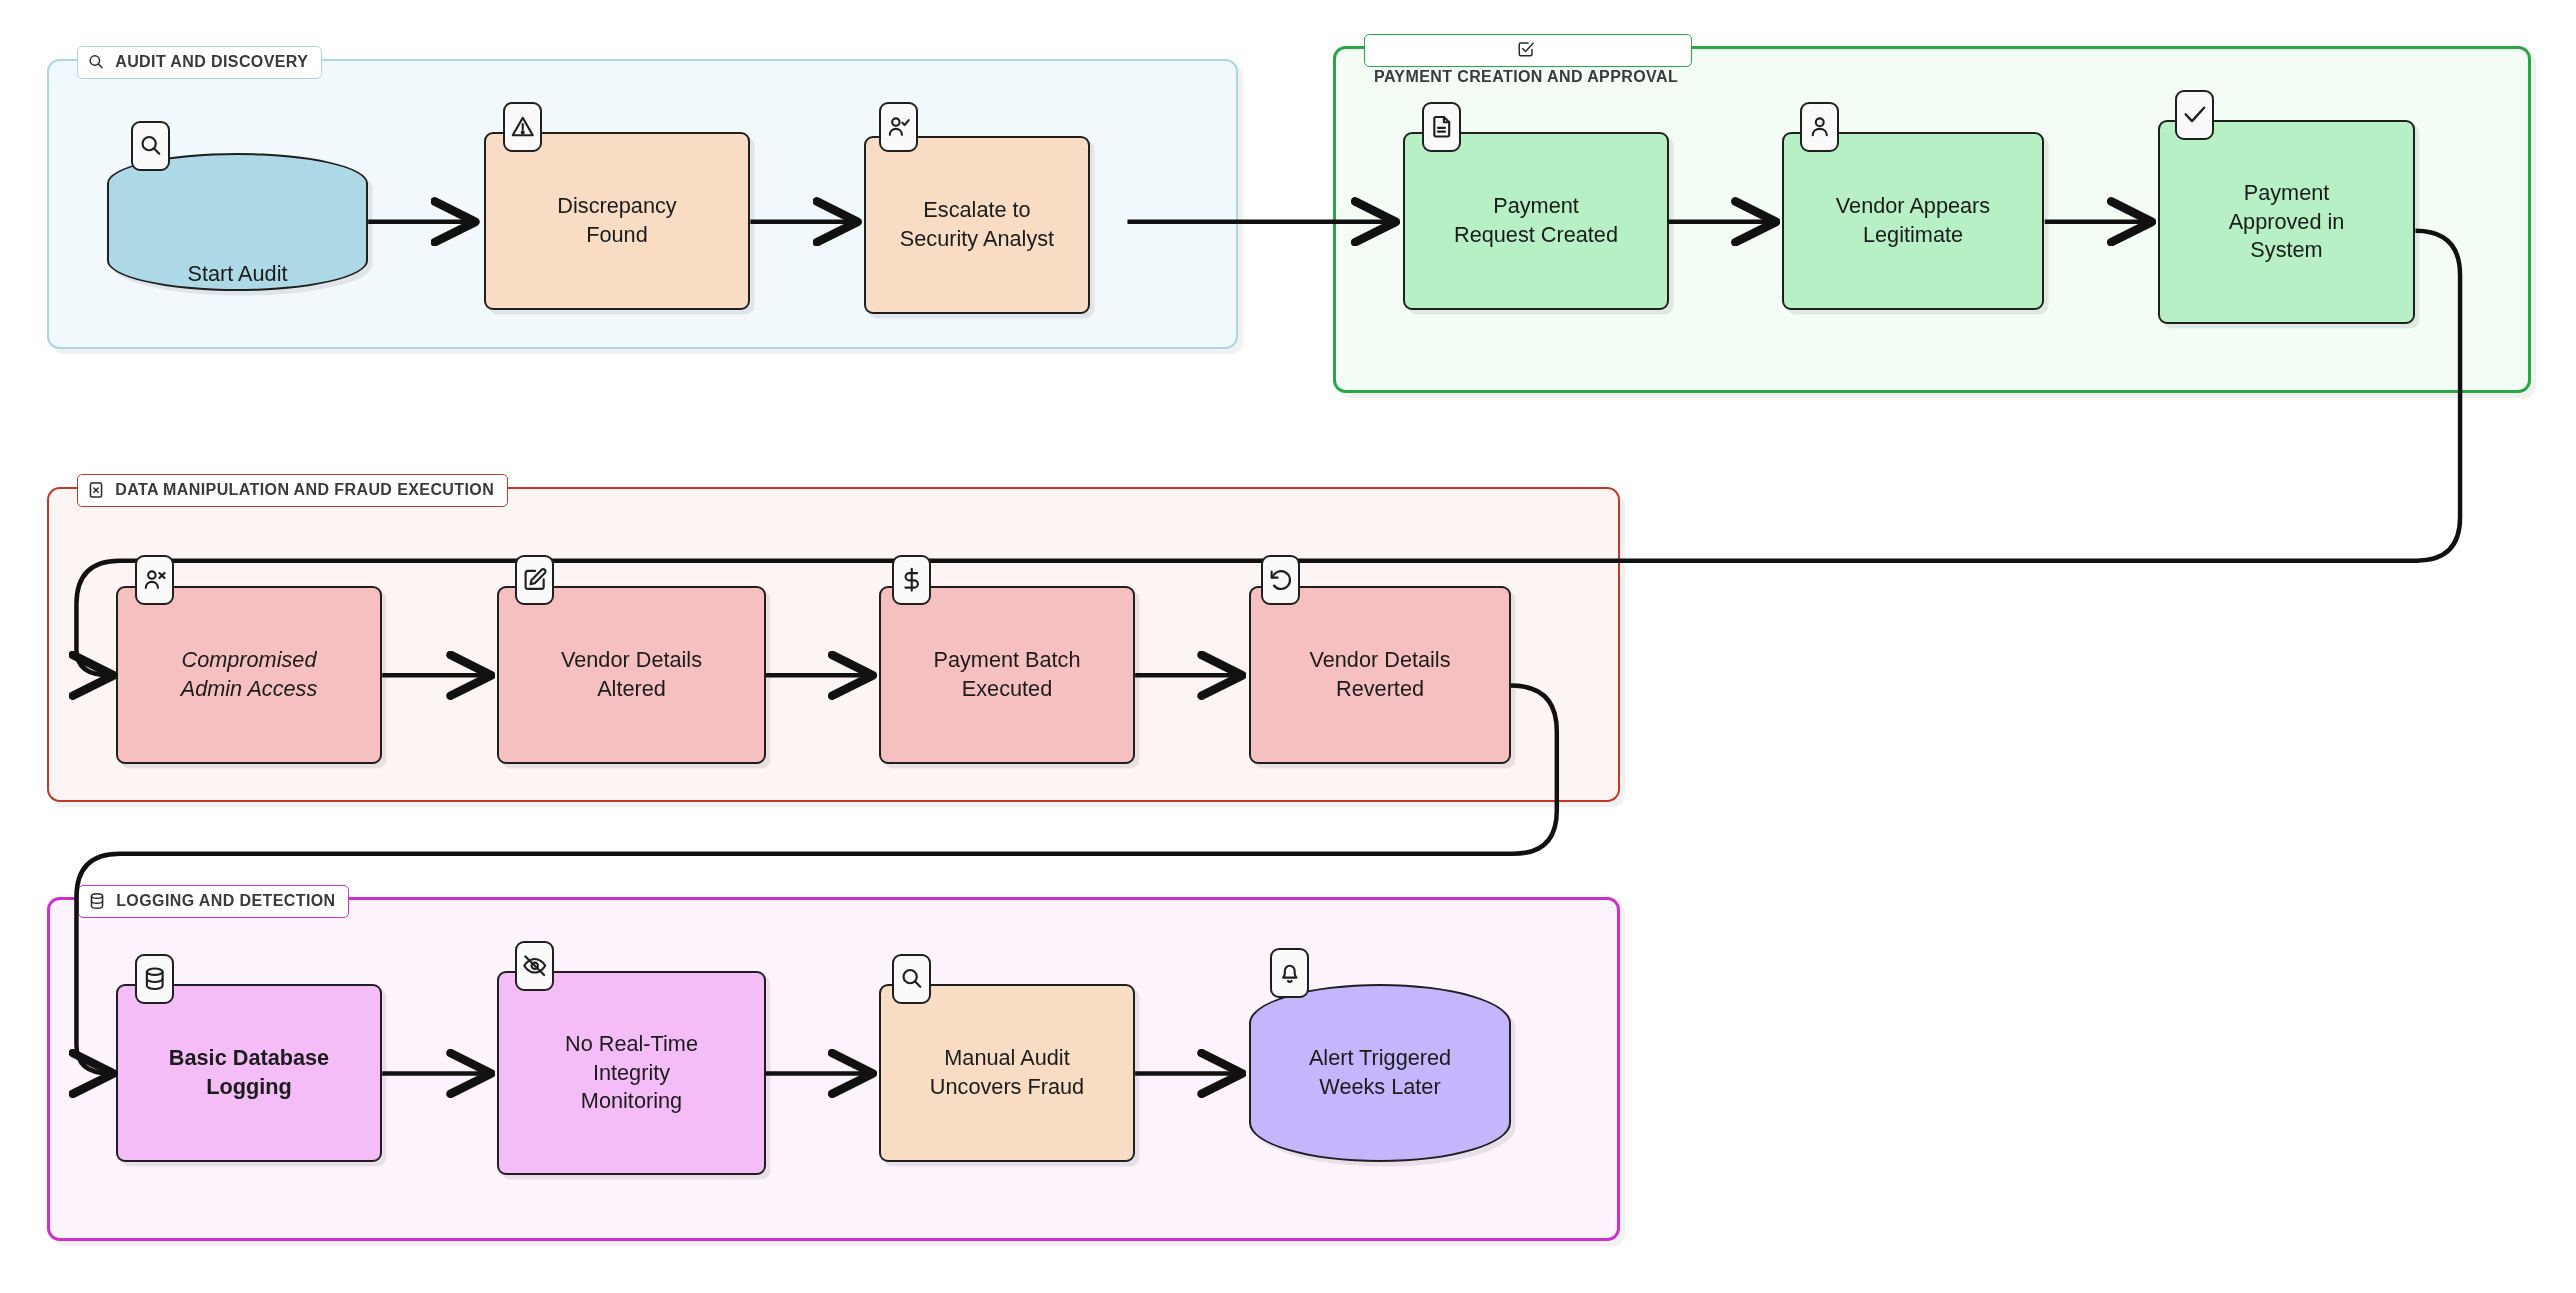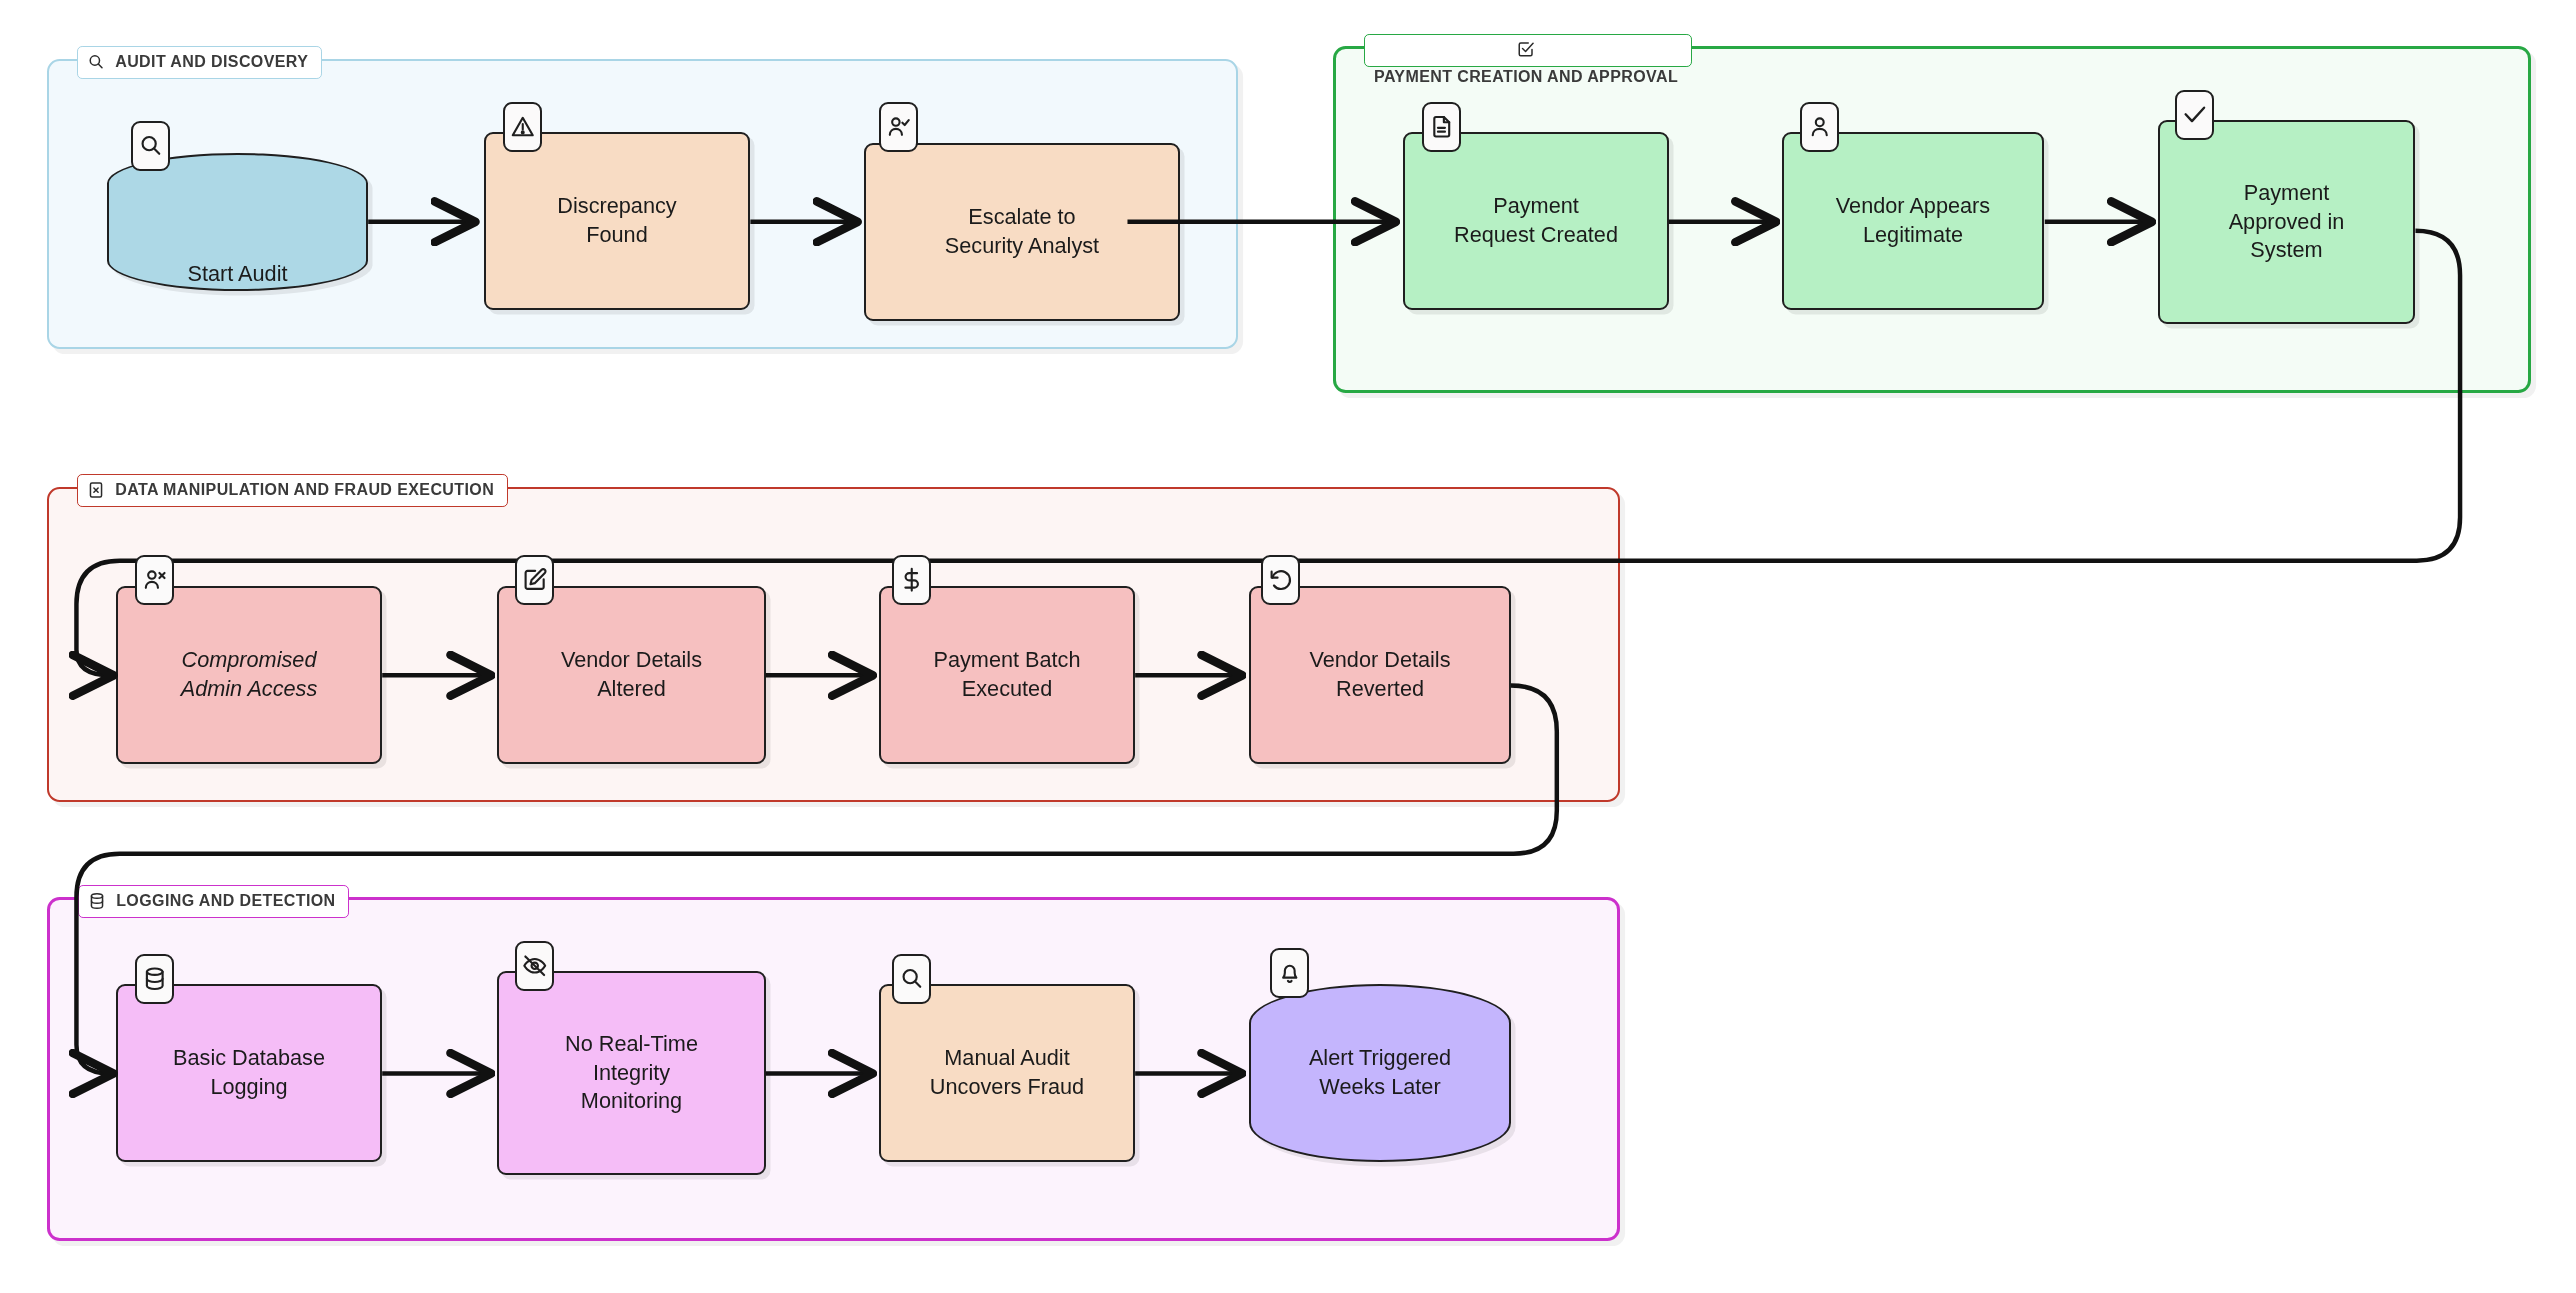--- a/index.html
+++ b/index.html
@@ -107,21 +107,21 @@
 Found</span>
   </div>
   <div class="badge" style="left:503px;top:102px;">
     <svg viewBox="0 0 24 24" fill="none" stroke="#1f1f1f" stroke-width="2" stroke-linecap="round" stroke-linejoin="round">
       <path d="M12 3.6 L21.4 20 H2.6 Z"></path>
         <line x1="12" y1="9.4" x2="12" y2="14.6"></line>
         <circle cx="12" cy="17.3" r="0.9" fill="#1f1f1f"></circle>
     </svg>
   </div>
 
-  <div class="node n-rect f-peach" style="left:864px;top:143px;width:316px;height:178px;">
+  <div class="node n-rect f-peach" style="left:864px;top:136px;width:226px;height:178px;">
     <span class="nlabel">Escalate to
 Security Analyst</span>
   </div>
   <div class="badge" style="left:879px;top:102px;">
     <svg viewBox="0 0 24 24" fill="none" stroke="#1f1f1f" stroke-width="2" stroke-linecap="round" stroke-linejoin="round">
       <circle cx="9.3" cy="7.6" r="3.5"></circle>
         <path d="M3.6 19.6c0-3.5 2.6-5.6 5.7-5.6s5.7 2.1 5.7 5.6"></path>
       <path d="M15.4 8.2 L17.6 10.4 L21.4 5.8"></path>
     </svg>
   </div>
@@ -238,21 +238,21 @@
         <svg viewBox="0 0 24 24" fill="none" stroke="#2b2b2b" stroke-width="2" stroke-linecap="round" stroke-linejoin="round">
           <ellipse cx="12" cy="5.4" rx="7.4" ry="3"></ellipse>
           <path d="M4.6 5.4v13.2c0 1.7 3.3 3 7.4 3s7.4-1.3 7.4-3V5.4"></path>
           <path d="M4.6 12c0 1.7 3.3 3 7.4 3s7.4-1.3 7.4-3"></path>
         </svg>
       </span>
       <span class="cl-text">LOGGING AND DETECTION</span>
     </div>
   </div>
 
-  <div class="node n-rect f-violet" style="left:116px;top:984px;width:266px;height:178px;">
+  <div class="node n-rect f-violet" style="left:116px;top:984px;width:266px;height:178px;font-weight:bold;">
     <span class="nlabel">Basic Database
 Logging</span>
   </div>
   <div class="badge" style="left:135px;top:954px;">
     <svg viewBox="0 0 24 24" fill="none" stroke="#1f1f1f" stroke-width="2" stroke-linecap="round" stroke-linejoin="round">
       <ellipse cx="12" cy="5.4" rx="7.4" ry="3"></ellipse>
       <path d="M4.6 5.4v13.2c0 1.7 3.3 3 7.4 3s7.4-1.3 7.4-3V5.4"></path>
       <path d="M4.6 12c0 1.7 3.3 3 7.4 3s7.4-1.3 7.4-3"></path>
     </svg>
   </div>

